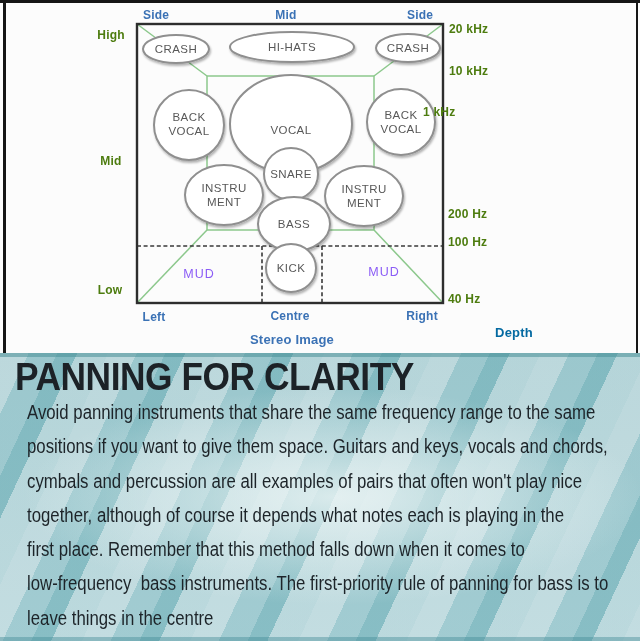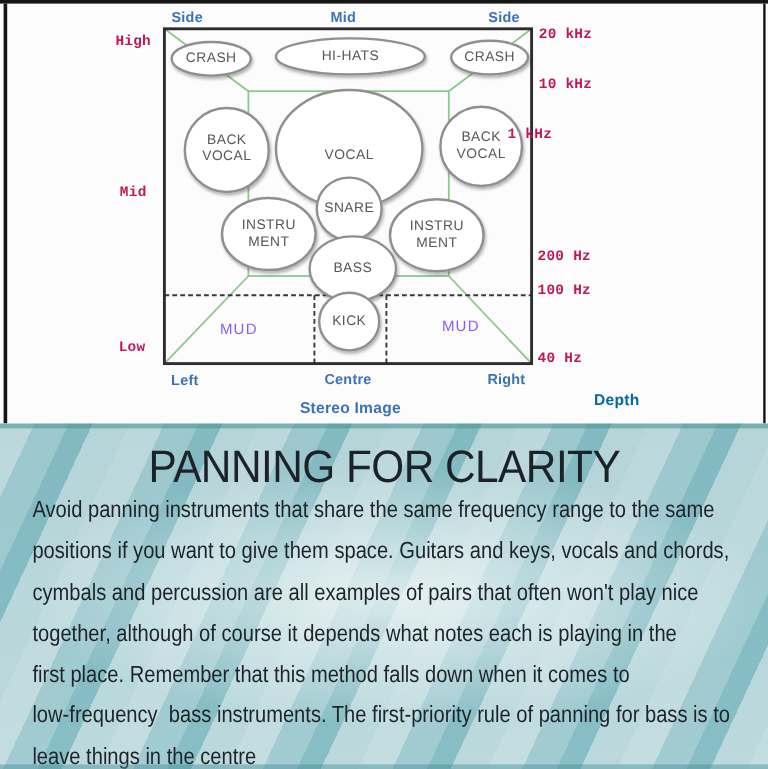--- a/index.html
+++ b/index.html
@@ -19,21 +19,21 @@
   .edge.left{left:3px;}
   .edge.right{right:2px;}
   .photo svg{position:absolute;left:0;top:0;}
   .lbl,.lbl-l{
     position:absolute;white-space:pre;line-height:1.05;
     font-size:12px;font-weight:bold;letter-spacing:.2px;
   }
   .lbl{transform:translate(-50%,-50%);text-align:center;}
   .lbl-l{transform:translate(0,-50%);}
   .blue{color:#3b72b5;}
-  .red{color:#be185d;font-family:Liberation Mono, monospace;}
+  .red{color:#4d7c0f;}
   .green{color:#0369a1;}
   .cap13{font-size:13px;}
   .circle-lbl{
     position:absolute;transform:translate(-50%,-50%);
     font-size:11.5px;color:#585858;letter-spacing:.4px;
     text-align:center;white-space:pre-line;line-height:1.25;font-weight:normal;
   }
   .mud-lbl{font-size:12.5px;letter-spacing:1px;color:#8b5cf6;}
   .pre{white-space:pre-line;text-align:left;}
   
@@ -51,22 +51,22 @@
   }
   .caption::before{
     content:"";position:absolute;left:0;top:0;right:0;height:4px;
     background:rgba(72,143,152,.55);
   }
   .caption::after{
     content:"";position:absolute;left:0;bottom:0;right:0;height:4px;
     background:rgba(72,143,152,.45);
   }
   .title{
-    margin:0;padding-top:19px;height:36px;line-height:36px;
-    text-align:center;font-size:38px;font-weight:normal;color:#1c2227;
+    margin:0;padding-top:6px;height:36px;line-height:36px;
+    text-align:left;font-size:38px;font-weight:bold;color:#1c2227;
   }
   .title span{display:inline-block;transform:scaleX(.93);transform-origin:50% 50%;letter-spacing:-.5px;}
   .body{position:relative;}
   .body .line{
     height:34.3px;line-height:34.3px;margin-left:27px;
     font-size:19.5px;color:#1d2429;white-space:pre;
     transform:scaleX(.86);transform-origin:0 50%;
   }
 </style>
 </head>

